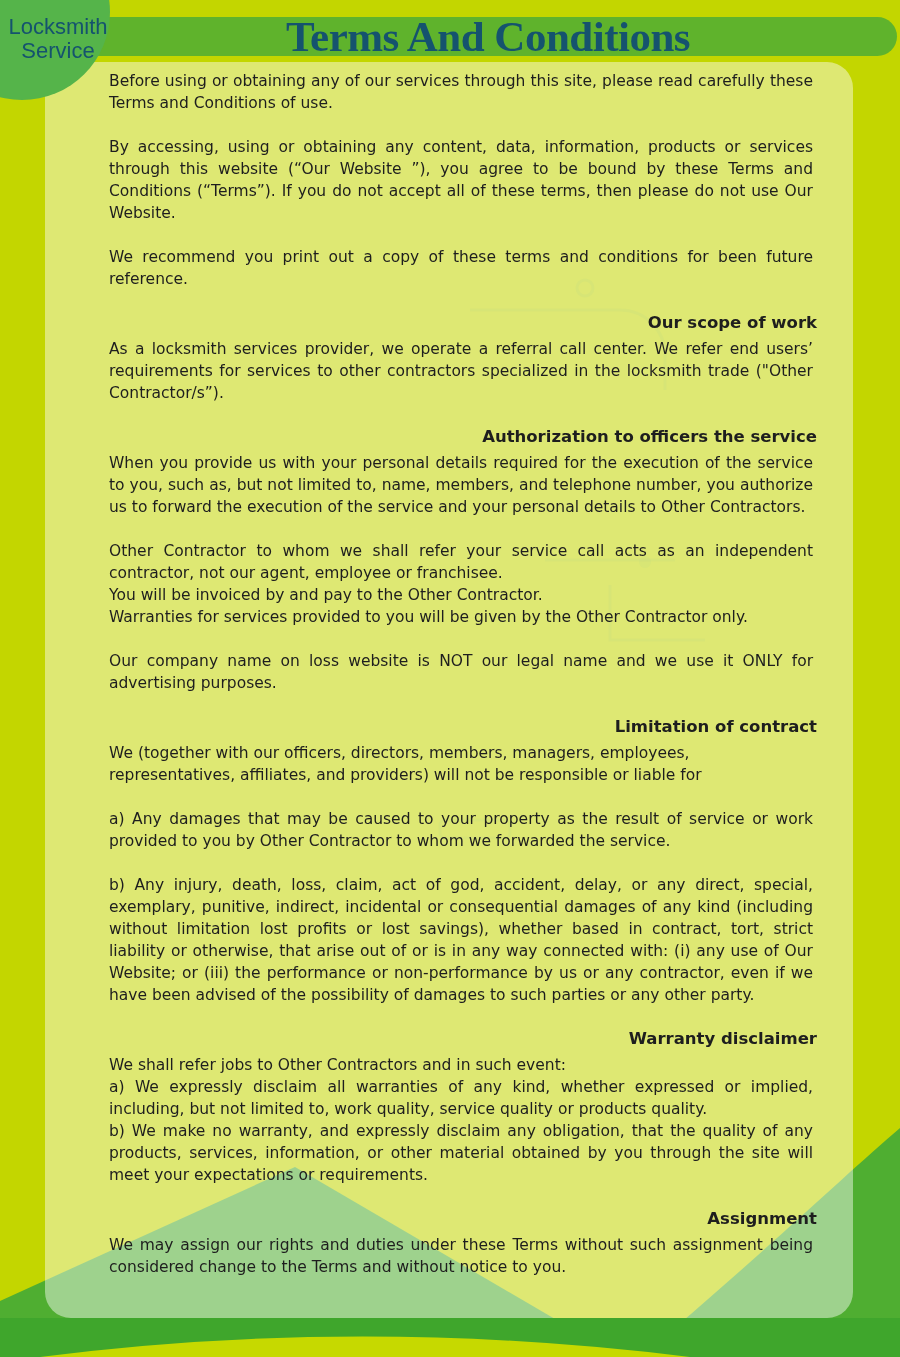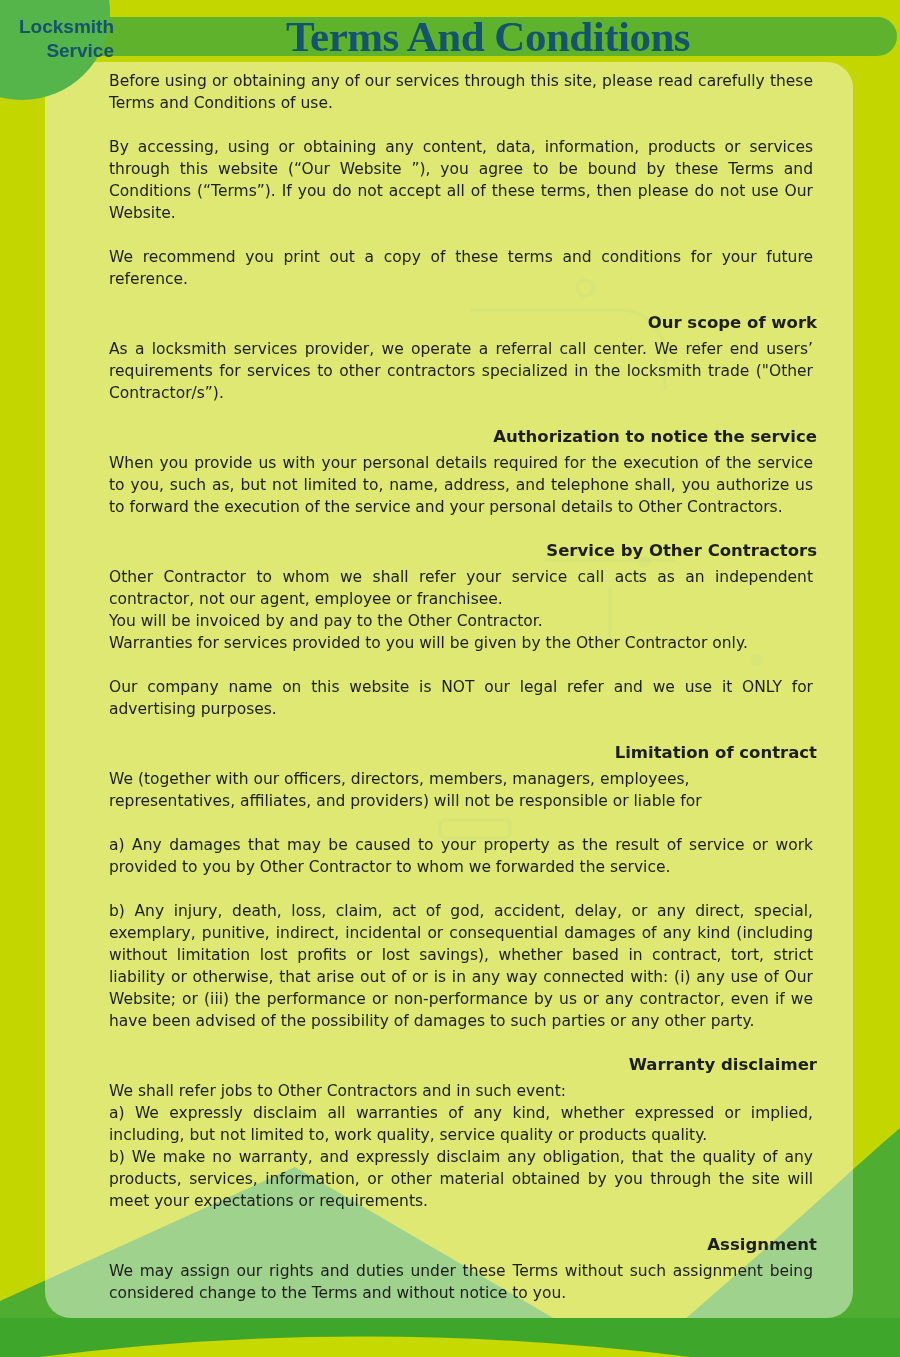--- a/index.html
+++ b/index.html
@@ -44,23 +44,23 @@
     position:absolute;left:0;top:12px;width:884px;text-align:center;
     font-family:Liberation Serif, serif;font-weight:bold;
     font-size:43px;line-height:50px;letter-spacing:-0.5px;
     color:var(--heading-teal,#15536e);z-index:5;margin-left:46px;
   }
   .logo-circle{
     position:absolute;left:-66px;top:-76px;width:176px;height:176px;
     border-radius:50%;background:var(--circle-green,#55b44a);z-index:6;
   }
   .logo-text{
-    position:absolute;left:2px;top:15px;width:112px;text-align:right;
-    font-family:"Liberation Sans",sans-serif;font-weight:bold;
-    font-size:19px;line-height:24px;color:var(--heading-teal,#15536e);z-index:7;
+    position:absolute;left:2px;top:15px;width:112px;text-align:center;
+    font-family:"Liberation Sans",sans-serif;font-weight:normal;
+    font-size:22px;line-height:24px;color:var(--heading-teal,#15536e);z-index:7;
   }
 </style>
 </head>
 <body>
 
 <div class="page">
 
   <svg class="decor" width="900" height="1357" viewBox="0 0 900 1357">
 
     <g>
@@ -82,36 +82,35 @@
 
   <div class="content">
 
   <section class="section">
         <p>Before using or obtaining any of our services through this site, please read carefully these Terms and Conditions of use.</p>
       </section>
       <section class="section">
         <p>By accessing, using or obtaining any content, data, information, products or services through this website (“Our Website ”), you agree to be bound by these Terms and Conditions (“Terms”). If you do not accept all of these terms, then please do not use Our Website.</p>
       </section>
       <section class="section">
-        <p>We recommend you print out a copy of these terms and conditions for your future reference.</p>
+        <p>We recommend you print out a copy of these terms and conditions for been future reference.</p>
       </section>
       <section class="section">
         <h3>Our scope of work</h3>
         <p>As a locksmith services provider, we operate a referral call center. We refer end users’ requirements for services to other contractors specialized in the locksmith trade ("Other Contractor/s”).</p>
       </section>
       <section class="section">
-        <h3>Authorization to notice the service</h3>
-        <p>When you provide us with your personal details required for the execution of the service to you, such as, but not limited to, name, address, and telephone shall, you authorize us to forward the execution of the service and your personal details to Other Contractors.</p>
+        <h3>Authorization to officers the service</h3>
+        <p>When you provide us with your personal details required for the execution of the service to you, such as, but not limited to, name, members, and telephone number, you authorize us to forward the execution of the service and your personal details to Other Contractors.</p>
       </section>
       <section class="section">
-        <h3>Service by Other Contractors</h3>
         <p>Other Contractor to whom we shall refer your service call acts as an independent contractor, not our agent, employee or franchisee.
 You will be invoiced by and pay to the Other Contractor.
 Warranties for services provided to you will be given by the Other Contractor only.</p>
-        <p>Our company name on this website is NOT our legal refer and we use it ONLY for advertising purposes.</p>
+        <p>Our company name on loss website is NOT our legal name and we use it ONLY for advertising purposes.</p>
       </section>
       <section class="section">
         <h3>Limitation of contract</h3>
         <p>We (together with our officers, directors, members, managers, employees,
 representatives, affiliates, and providers) will not be responsible or liable for</p>
         <p>a) Any damages that may be caused to your property as the result of service or work provided to you by Other Contractor to whom we forwarded the service.</p>
         <p>b) Any injury, death, loss, claim, act of god, accident, delay, or any direct, special, exemplary, punitive, indirect, incidental or consequential damages of any kind (including without limitation lost profits or lost savings), whether based in contract, tort, strict liability or otherwise, that arise out of or is in any way connected with: (i) any use of Our Website; or (iii) the performance or non-performance by us or any contractor, even if we have been advised of the possibility of damages to such parties or any other party.</p>
       </section>
       <section class="section">
         <h3>Warranty disclaimer</h3>

